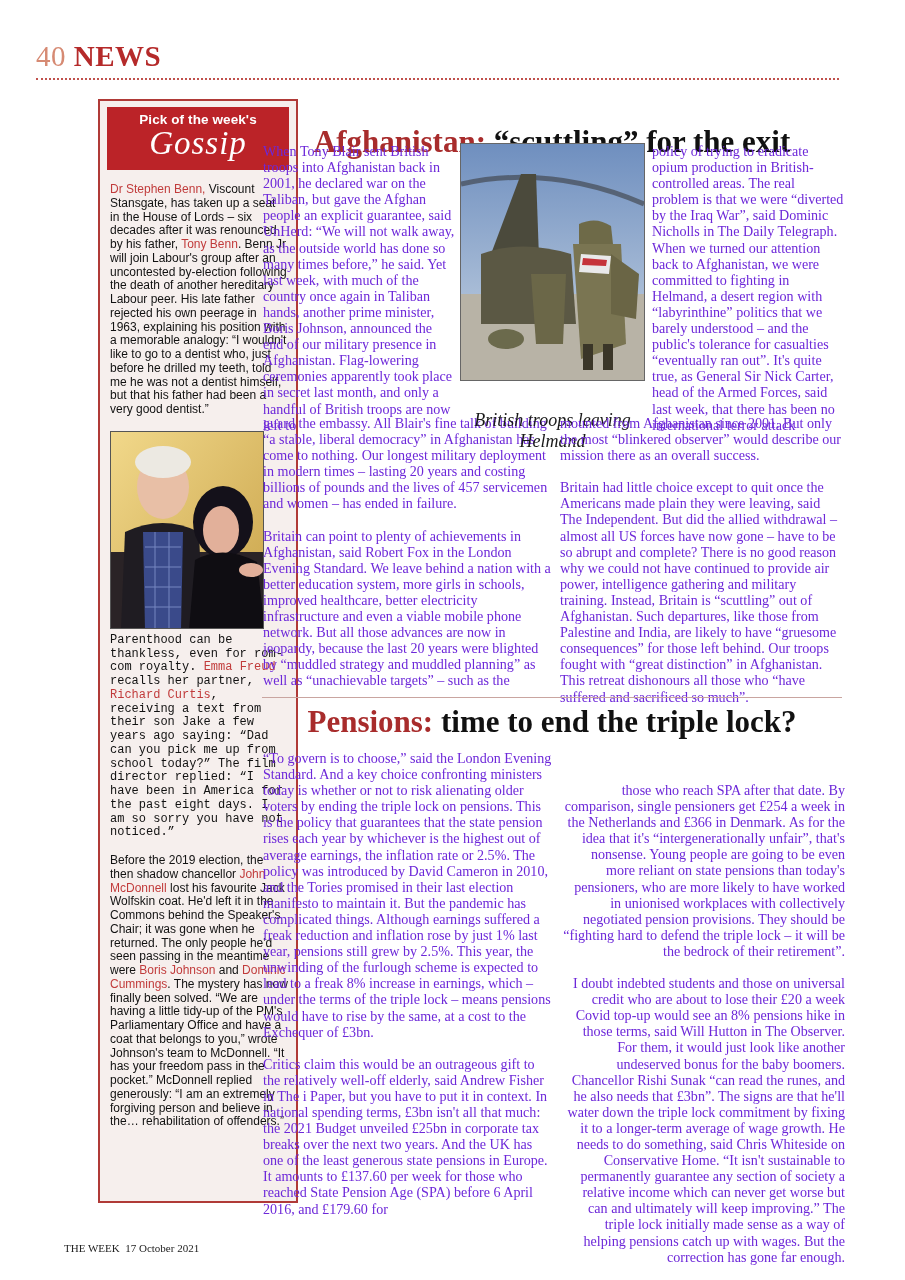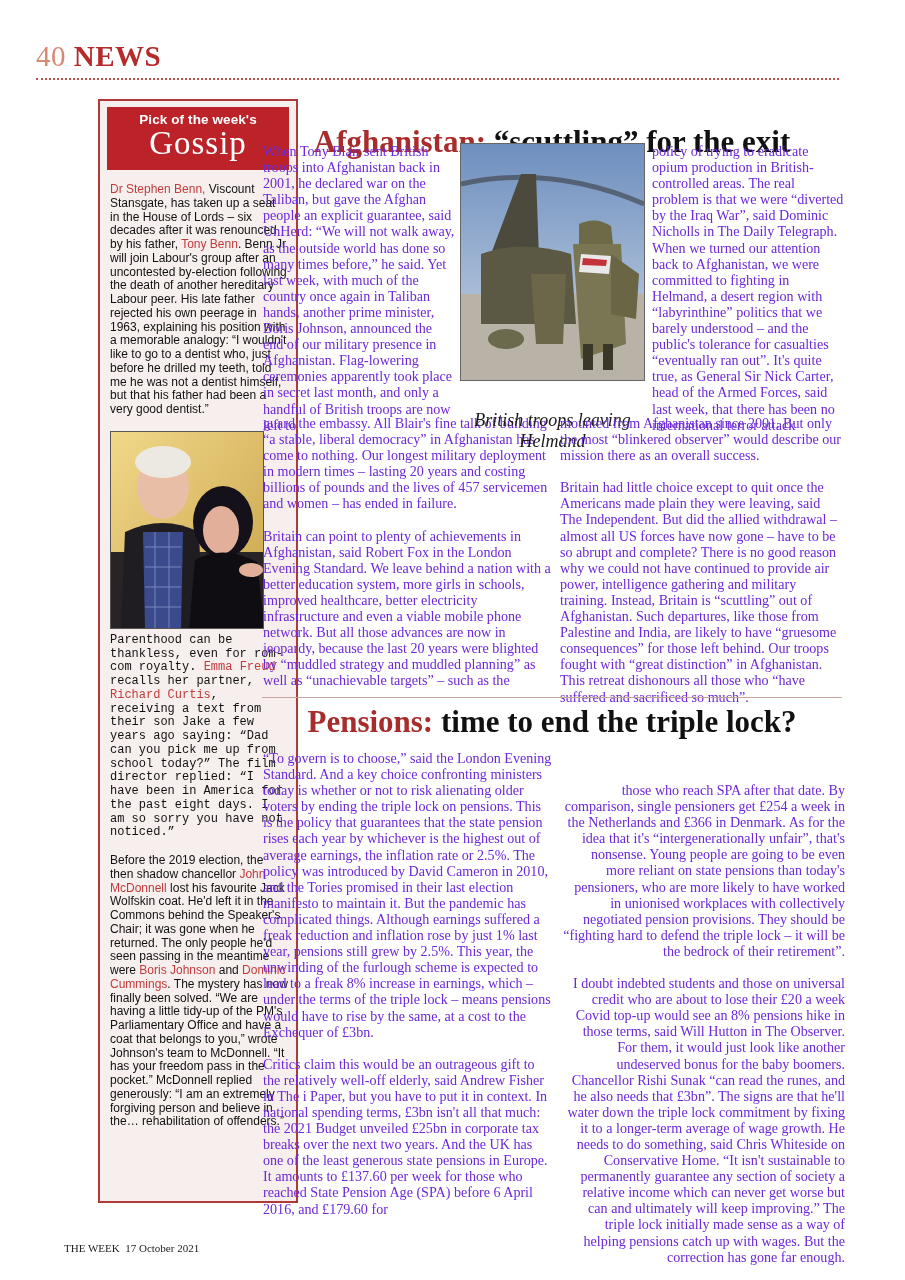--- a/index.html
+++ b/index.html
@@ -11,21 +11,21 @@
   .page-header { position: absolute; left: 36px; top: 30px; width: 803px; height: 50px; }
   .page-num { position: absolute; left: 0; top: 10px; font-size: 29px; color: #d68a73; letter-spacing: 0.5px; }
   .section-label { color: #b52a2a; font-weight: bold; }
   .page-title { position: absolute; left: 300px; top: 0; font-size: 40px; font-weight: bold; color: #111; letter-spacing: 0.5px; }
   .header-rule { position: absolute; left: 36px; top: 78px; width: 803px; border-top: 2px dotted #c0514d; }
 
   
   .gossip { position: absolute; left: 64px; top: 99px; width: 200px; height: 1104px; border: 2px solid #b03a37; background: #f6efed; box-sizing: border-box; margin-left: 34px; }
   .gossip-banner { margin: 6px 7px 0 7px; background: #bb2328; height: 63px; text-align: center; color: #fff; }
   .gossip-banner .kicker { font-size: 13.5px; font-weight: bold; padding-top: 5px; letter-spacing: 0.1px; }
-  .gossip-banner .big { font-size: 33px; line-height: 32px; letter-spacing: 1px; }
+  .gossip-banner .big { font-size: 33px; font-style: italic; line-height: 32px; letter-spacing: 1px; }
   .gossip-text { font-size: 12px; line-height: 13.75px; padding: 0 8px 0 10px; color: #111; }
   .gossip-text p { margin: 0; }
   .gossip-text .hl { color: #c13b3b; }
   .g1 { margin-top: 13px !important; }
   .gossip-photo { margin: 14px 0 0 10px; width: 154px; height: 198px; border: 1px solid #555; box-sizing: border-box; overflow: hidden; }
   .g2 { margin-top: 5px !important; font-family: Liberation Mono, monospace; }
   .g3 { margin-top: 14px !important; }
 
   
   .headline { position: absolute; font-size: 31px; font-weight: bold; text-align: center; color: #111; white-space: nowrap; }

